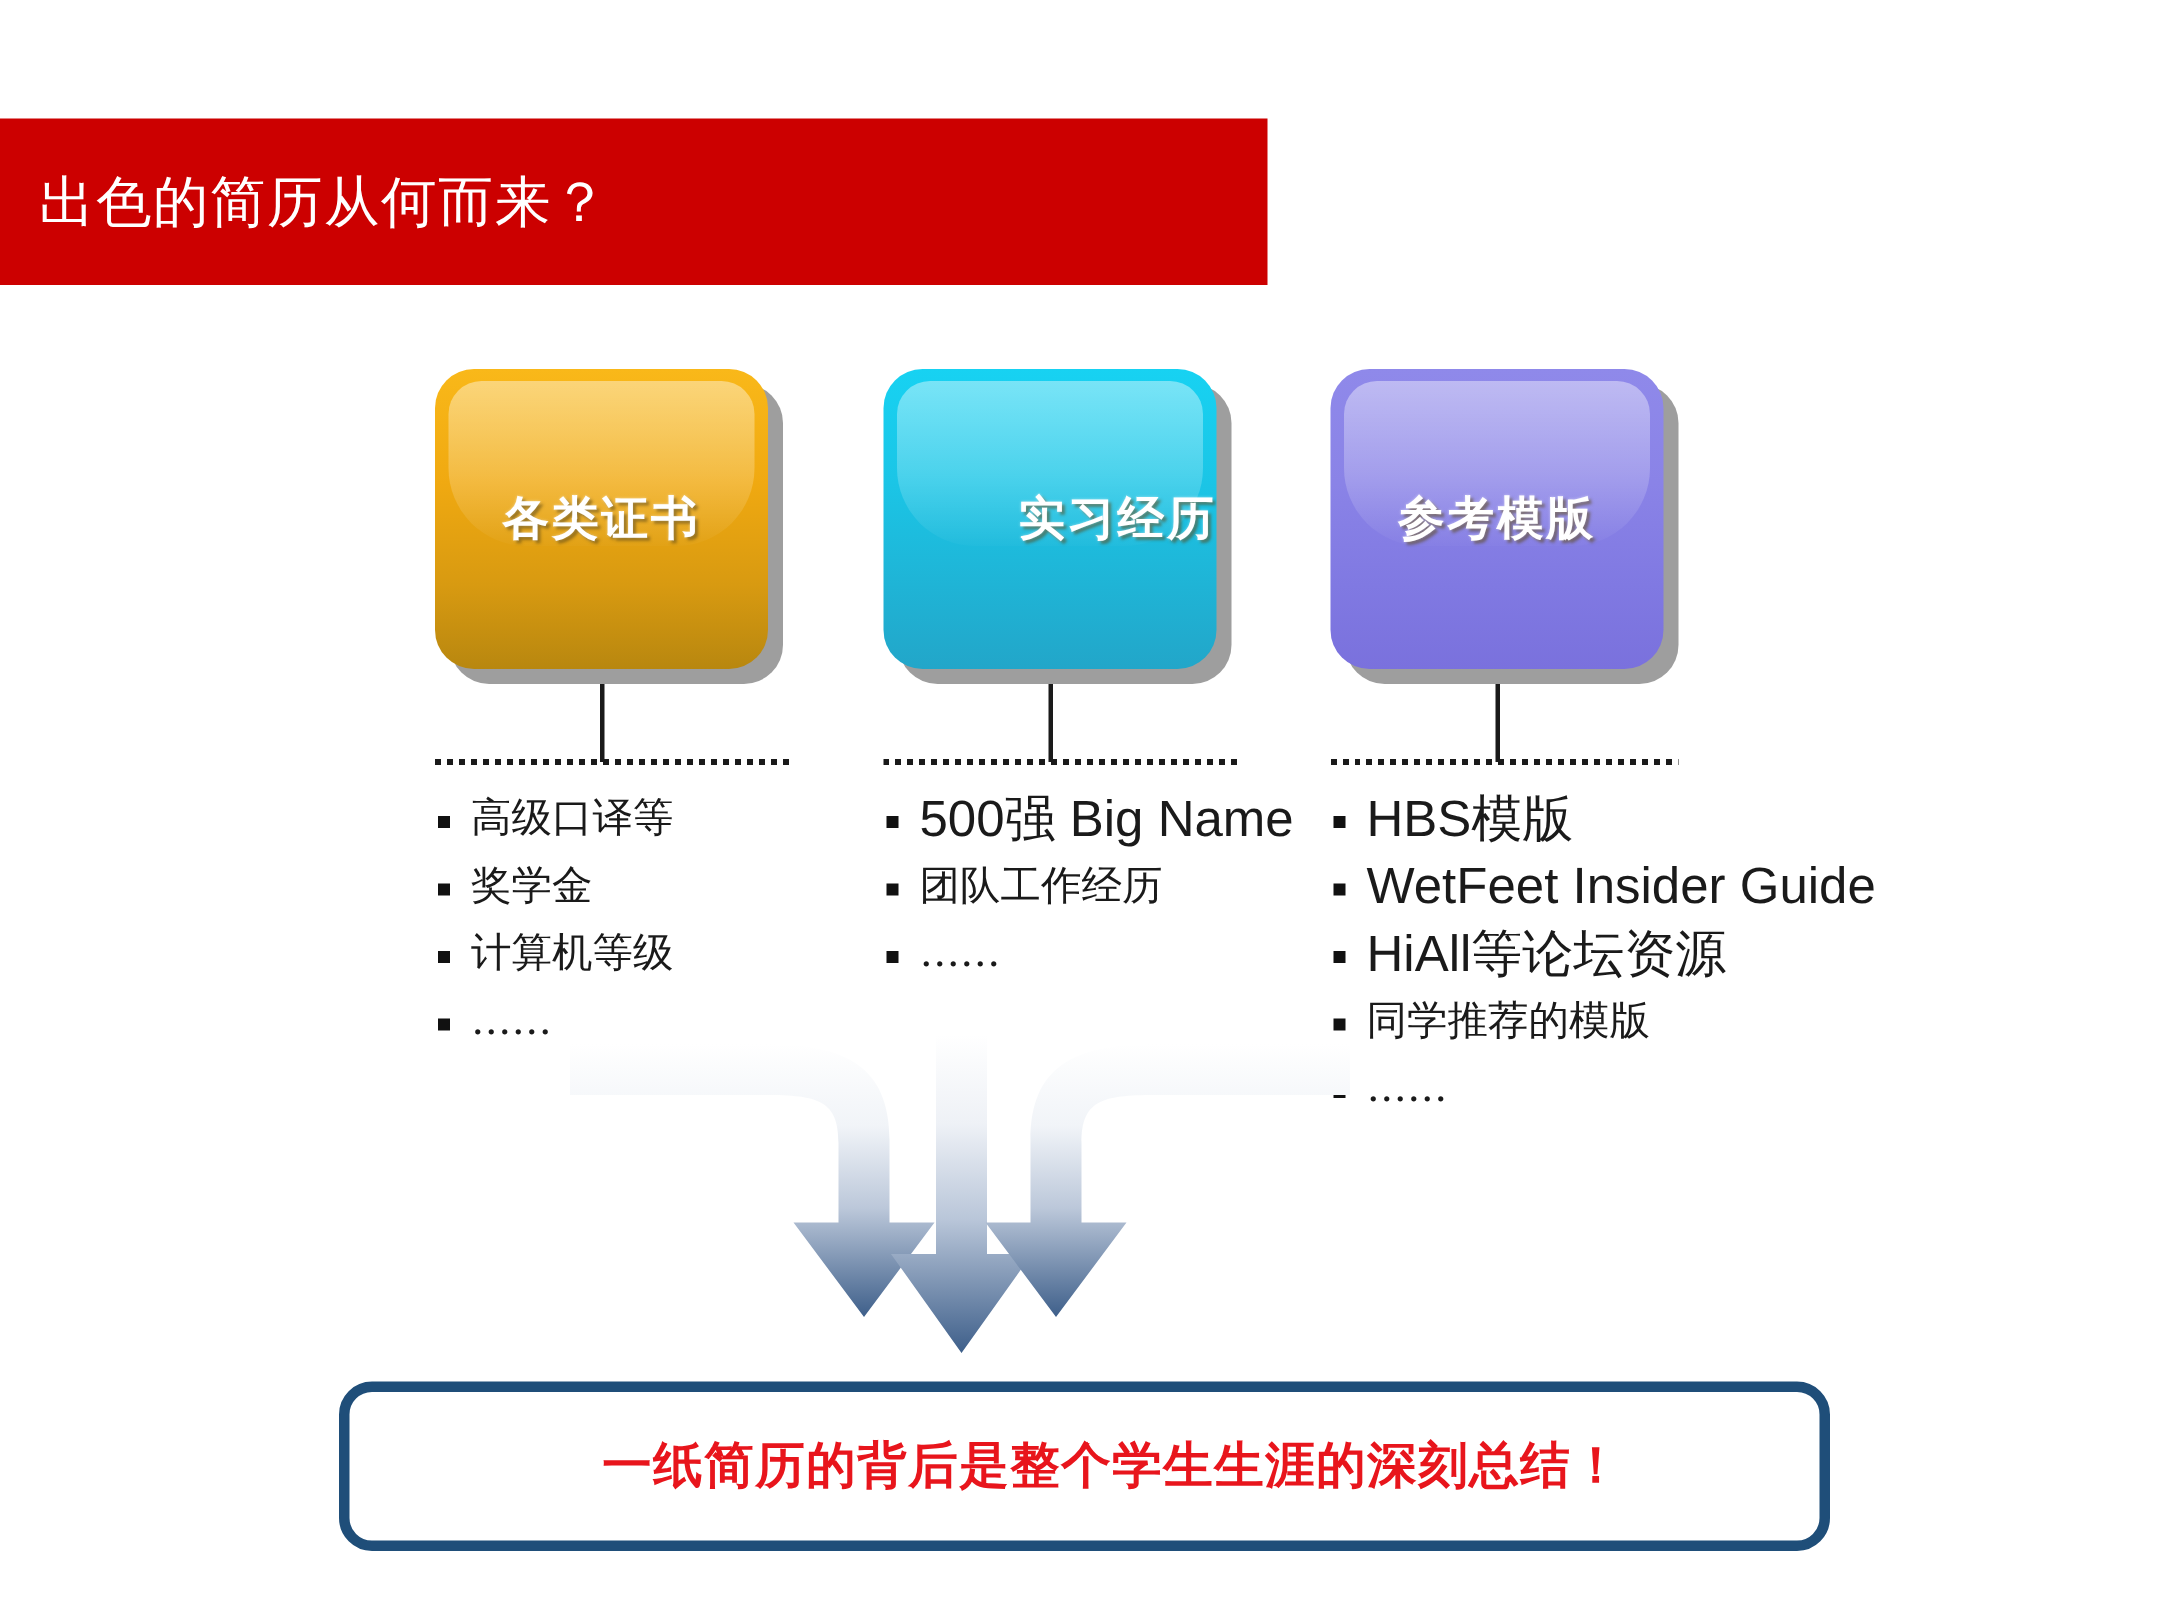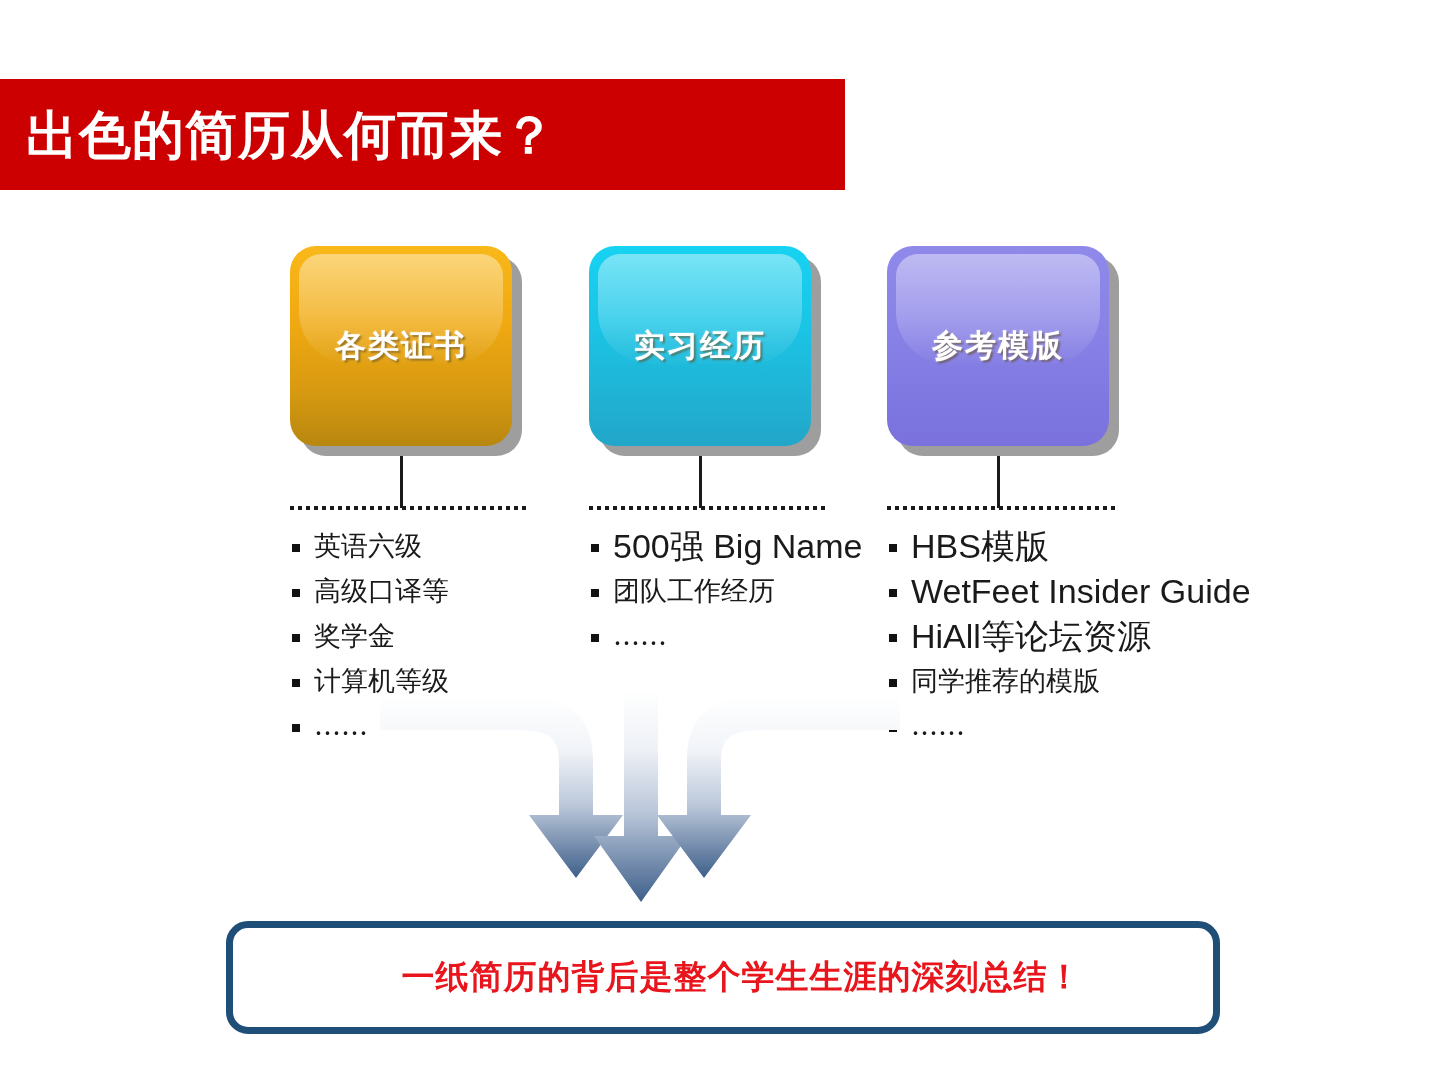--- a/index.html
+++ b/index.html
@@ -23,22 +23,22 @@
     top: 79px;
     width: 845px;
     height: 111px;
     background: #cc0000;
     display: flex;
     align-items: center;
   }
   .title-text {
     color: #ffffff;
     font-family: "DejaVu Sans", "Liberation Sans", sans-serif;
-    font-weight: bold;
-    font-size: 52px;
+    font-weight: normal;
+    font-size: 37px;
     letter-spacing: 1px;
     margin-left: 26px;
     line-height: 1;
     white-space: nowrap;
   }
 
   
   .columns {
     position: absolute;
     left: 0;
@@ -79,21 +79,21 @@
     top: 0;
     width: 222px;
     height: 200px;
     border-radius: 26px;
     overflow: hidden;
     display: flex;
     align-items: center;
     justify-content: center;
   }
   .gbox.orange { background: linear-gradient(180deg, #f9b819 0%, #f0a911 38%, #d89a11 72%, #b8870f 100%); }
-  .gbox.cyan   { background: linear-gradient(180deg, #17d2f2 0%, #1bc5e6 38%, #1fb4d6 72%, #22a6c9 100%); }
+  .gbox.cyan   { background: linear-gradient(180deg, #17d2f2 0%, #1bc5e6 38%, #1fb4d6 72%, #22a6c9 100%); justify-content: flex-end; }
   .gbox.purple { background: linear-gradient(180deg, #8f89ea 0%, #8a83e7 38%, #8079e2 72%, #7a71dd 100%); text-align: right; }
 
   .gbox-gloss {
     position: absolute;
     left: 9px;
     top: 8px;
     width: 204px;
     height: 110px;
     border-radius: 22px 22px 52px 52px;
     background: linear-gradient(180deg, rgba(255,255,255,0.42) 0%, rgba(255,255,255,0.22) 55%, rgba(255,255,255,0.02) 100%);
@@ -212,21 +212,20 @@
     <div class="gbox-wrap">
       <div class="gbox-shadow"></div>
       <div class="gbox orange">
         <div class="gbox-gloss"></div>
         <div class="gbox-label">各类证书</div>
       </div>
     </div>
     <div class="connector"></div>
     <div class="dotted-rule"></div>
     <ul class="bullets">
-      <li class="bullet-item">英语六级</li>
       <li class="bullet-item">高级口译等</li>
       <li class="bullet-item">奖学金</li>
       <li class="bullet-item">计算机等级</li>
       <li class="bullet-item">……</li>
     </ul>
   </div>
 
   <div class="column col-1">
     <div class="gbox-wrap">
       <div class="gbox-shadow"></div>

